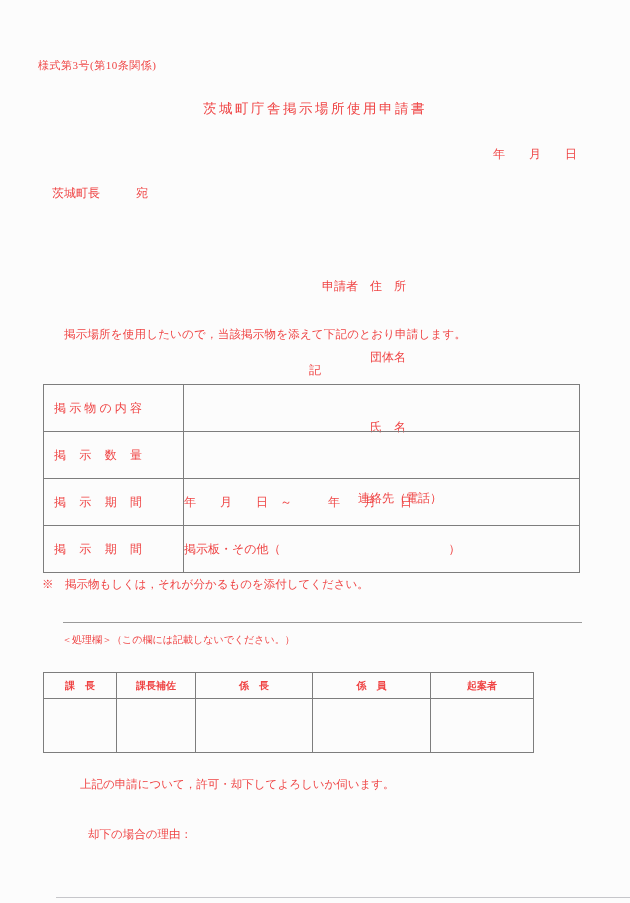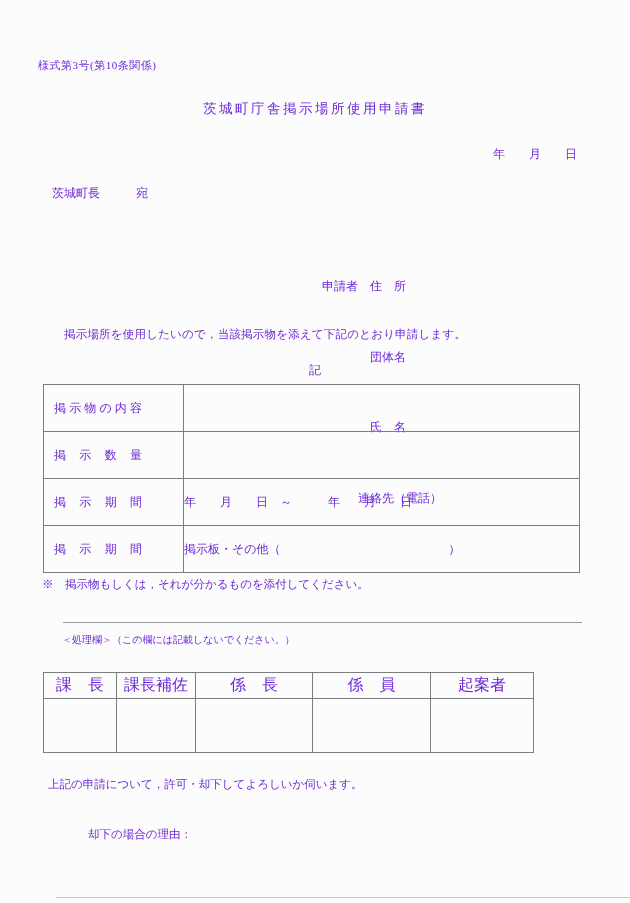--- a/index.html
+++ b/index.html
@@ -7,21 +7,21 @@
     padding: 0;
     background: #e9e9e9;
   }
   .page {
     position: relative;
     width: 630px;
     height: 903px;
     margin: 0 auto;
     background: #fcfcfc;
     font-family: "Liberation Serif", "DejaVu Serif", serif;
-    color: #6d28d9;
+    color: #ef4444;
     font-size: 12px;
     overflow: hidden;
   }
   .abs { position: absolute; white-space: pre; }
 
   .form-number { left: 38px; top: 58px; font-size: 11px; letter-spacing: 0.5px; }
 
   .doc-title {
     left: 0; right: 0; top: 100px;
     text-align: center;
@@ -68,29 +68,30 @@
     width: 519px; height: 0;
     border-top: 1px solid #9a9a9a;
   }
 
   .processing-label { left: 62px; top: 633px; font-size: 10px; }
 
   .processing-table { position: absolute; left: 43px; top: 672px; width: 490px; }
   .processing-table td {
     border: 1px solid #7d7d7d;
     padding: 0;
-    font-size: 16px;
+    font-size: 10px;
     text-align: center;
     vertical-align: middle;
     white-space: pre;
+    font-weight: bold;
   }
   .processing-table tr.header-row td { height: 25px; }
   .processing-table tr.body-row td { height: 53px; }
 
-  .closing-1 { left: 48px; top: 777px; font-size: 11.5px; }
+  .closing-1 { left: 80px; top: 777px; font-size: 11.5px; }
   .closing-2 { left: 88px; top: 799px; font-size: 11.5px; margin-top: 28px; }
 
   .bottom-scan-line {
     position: absolute;
     left: 56px; top: 897px;
     width: 574px; height: 0;
     border-top: 1px solid #c6c6ca;
   }
 </style>
 </head>

